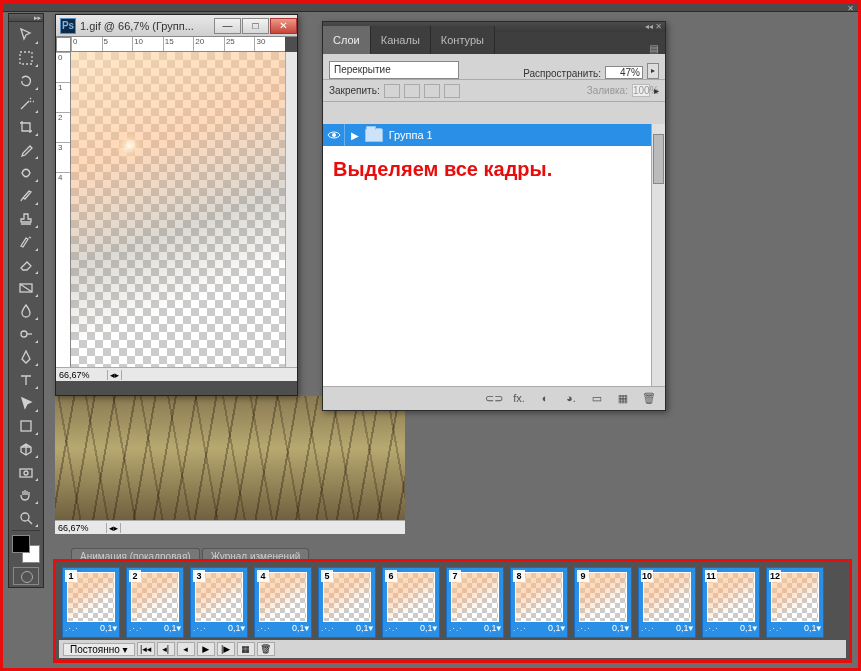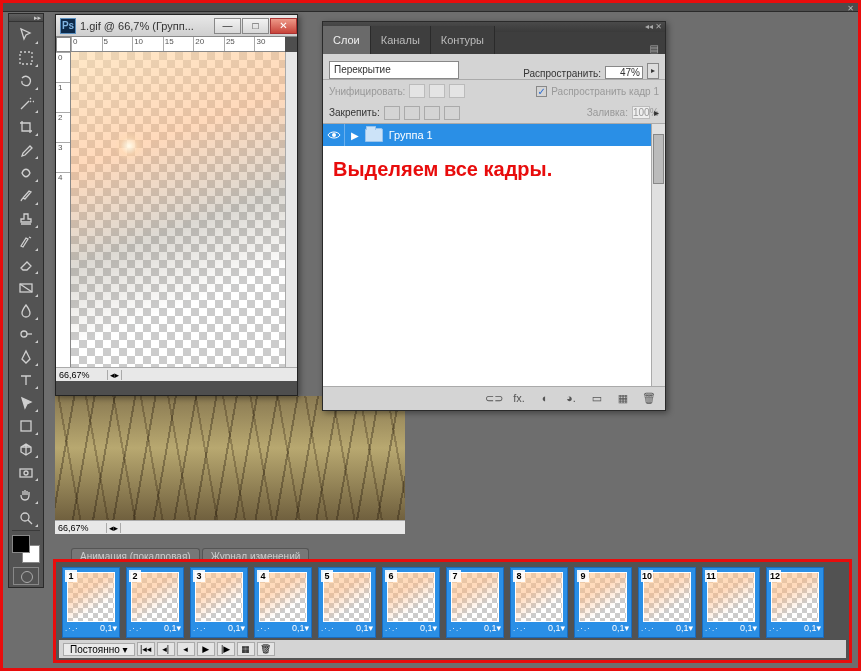--- a/index.html
+++ b/index.html
@@ -332,28 +332,20 @@
     <div class="ptab">Каналы</div>
     <div class="ptab">Контуры</div>
     <div class="menu">▤</div>
   </div>
   <div class="panel-row1">
     <div class="blend">Перекрытие</div>
     <span class="oplabel">Распространить:</span>
     <span class="opval">47%</span>
     <span class="arrow">▸</span>
   </div>
-  <div class="panel-row2">
-    <span>Унифицировать:</span>
-    <span class="icn"></span>
-    <span class="icn"></span>
-    <span class="icn"></span>
-    <span class="chk">✓</span>
-    <span>Распространить кадр 1</span>
-  </div>
   <div class="panel-row3">
     <span>Закрепить:</span>
     <span class="lock"></span>
     <span class="lock"></span>
     <span class="lock"></span>
     <span class="lock"></span>
     <span class="fillLbl">Заливка:</span>
     <span class="fillVal">100%</span>
     <span class="arrow">▸</span>
   </div>

